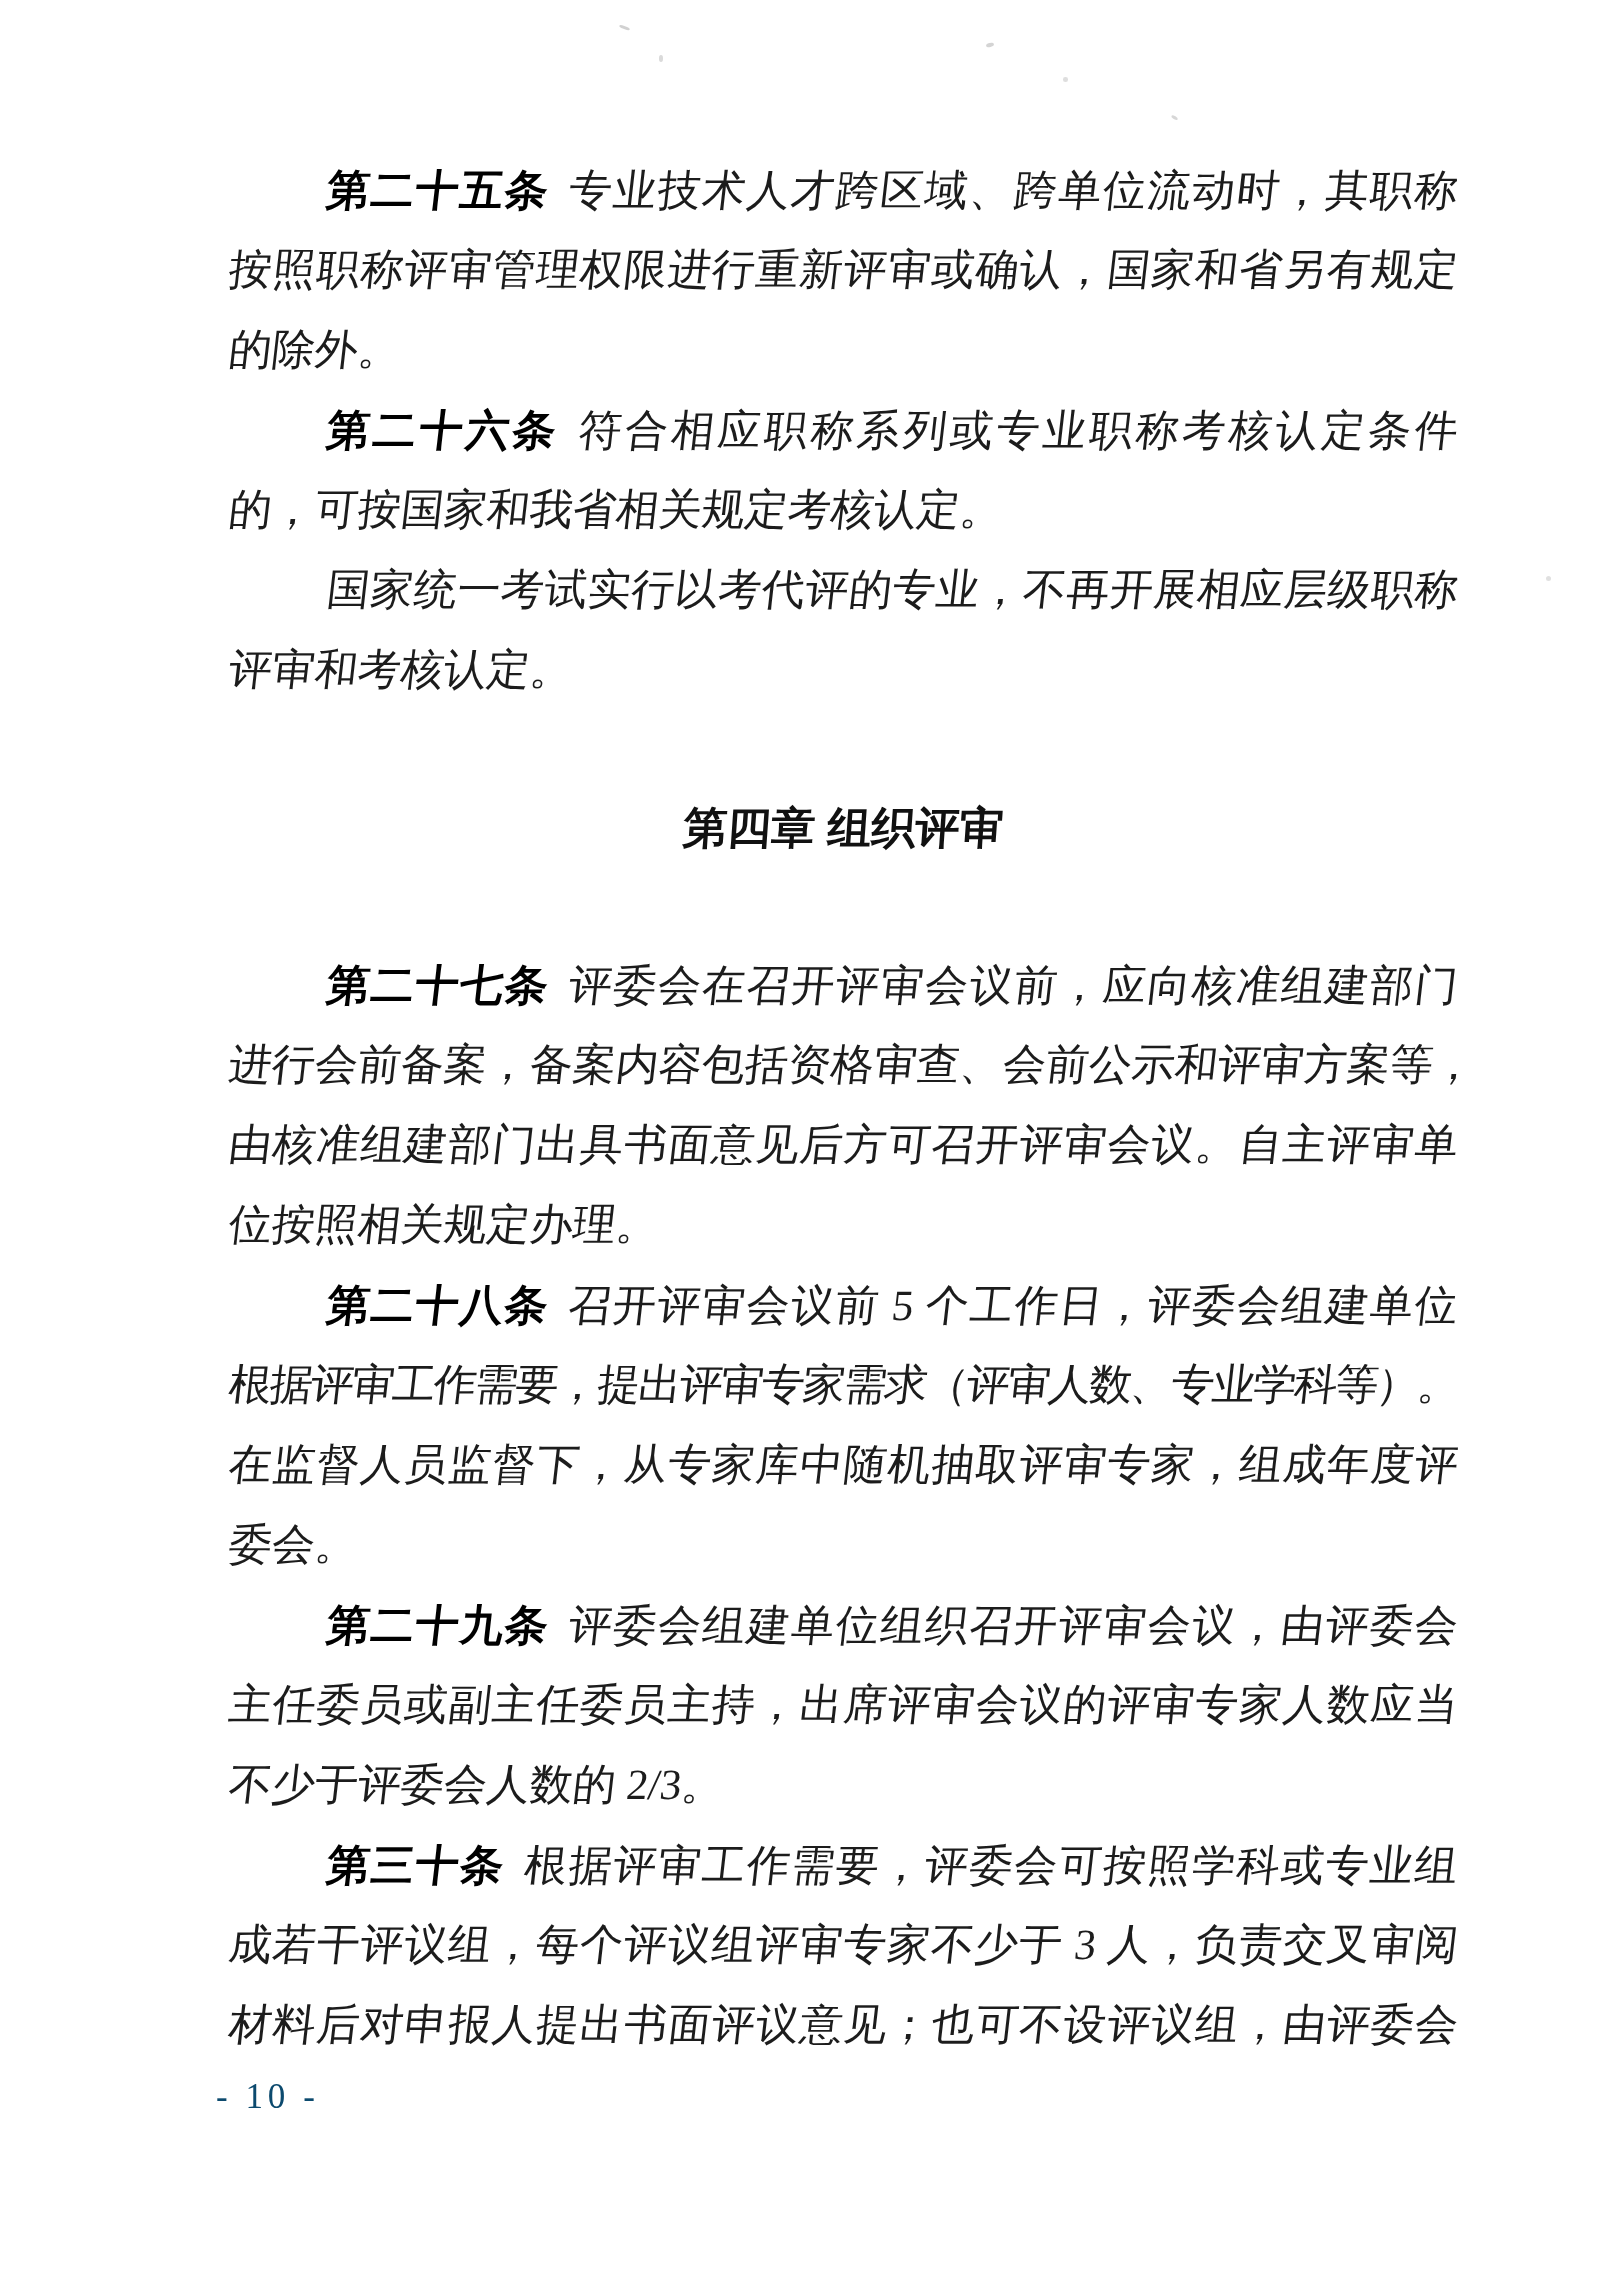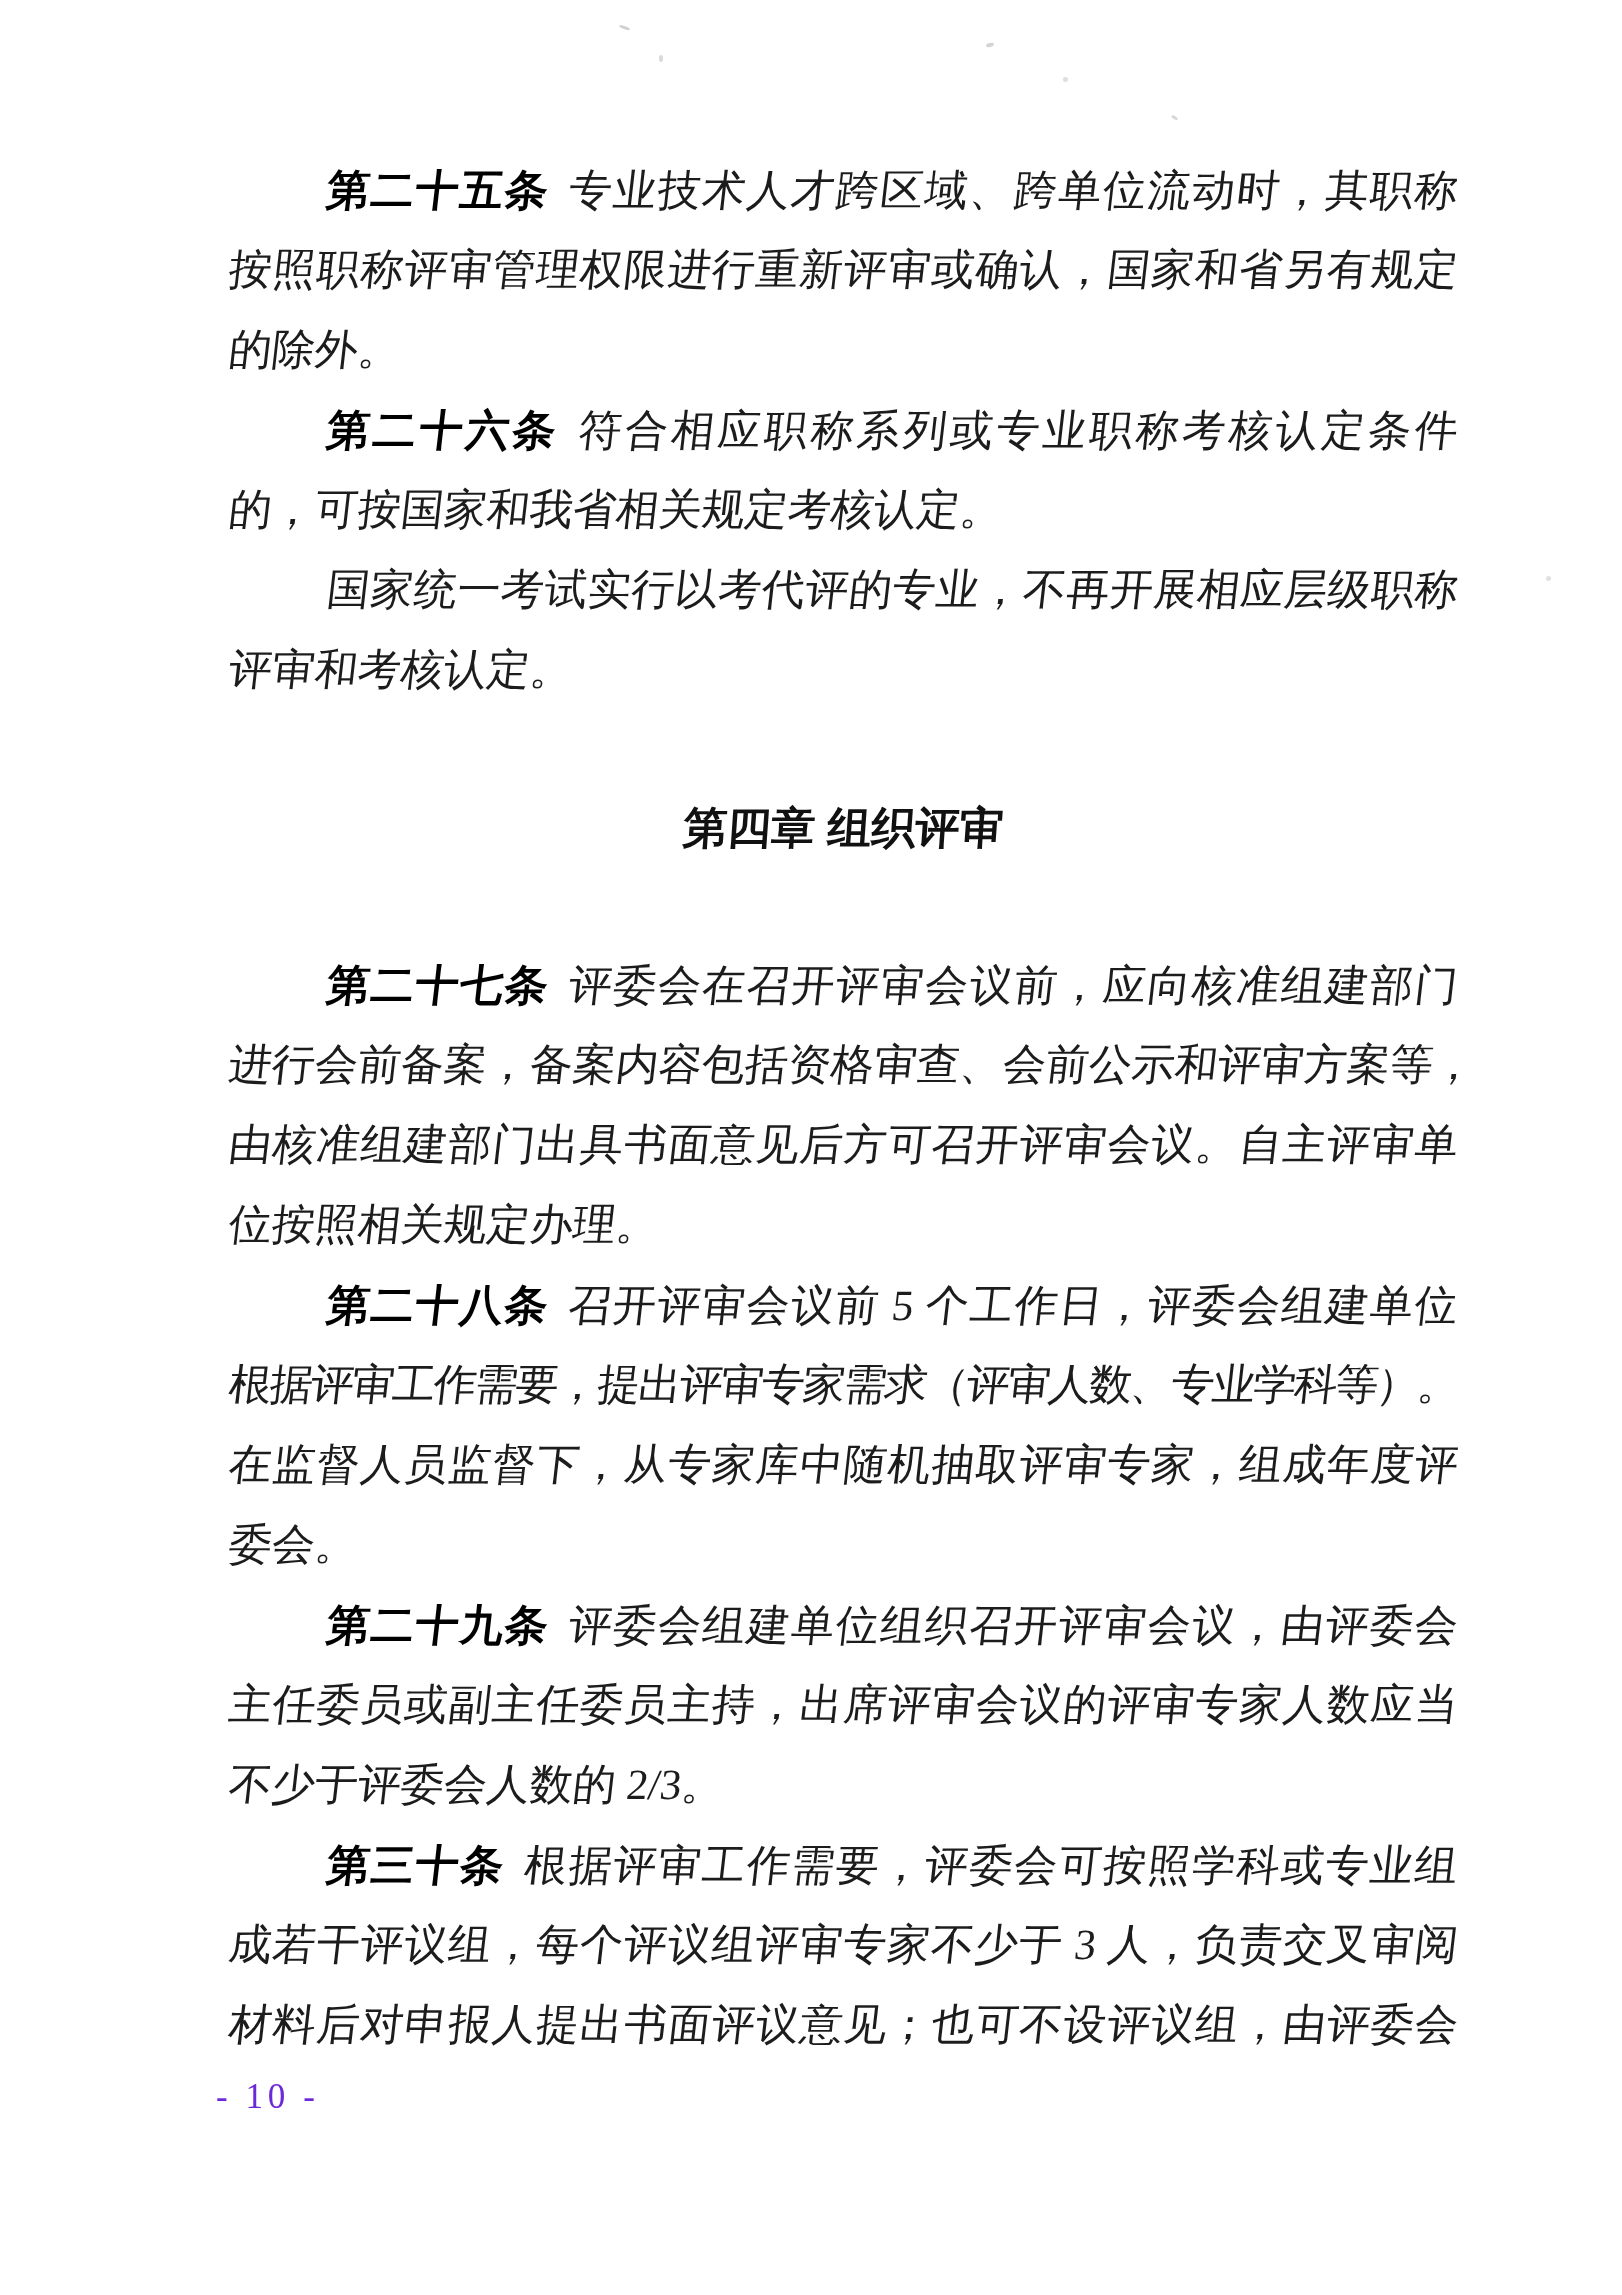--- a/index.html
+++ b/index.html
@@ -56,21 +56,21 @@
     text-align: center;
     font-family: "Liberation Sans", sans-serif;
     transform: skewX(-4deg);
   }
   .page-num {
     position: absolute;
     left: 216px;
     top: 2077px;
     font-size: 35px;
     letter-spacing: 4.6px;
-    color: #6d28d9;
+    color: #0c4a6e;
     font-family: "Liberation Serif", serif;
   }
   .speck {
     position: absolute;
     background: #bfbfbf;
     border-radius: 50%;
     opacity: 0.65;
   }
   .speck.s1 { left: 619px;  top: 26px;  width: 10.5px; height: 3.3px;  transform: rotate(20deg);  background:#b9b9b9; }
   .speck.s2 { left: 659px; top: 55px;  width: 3.9px;  height: 6.5px; background:#c6c6c6; }

